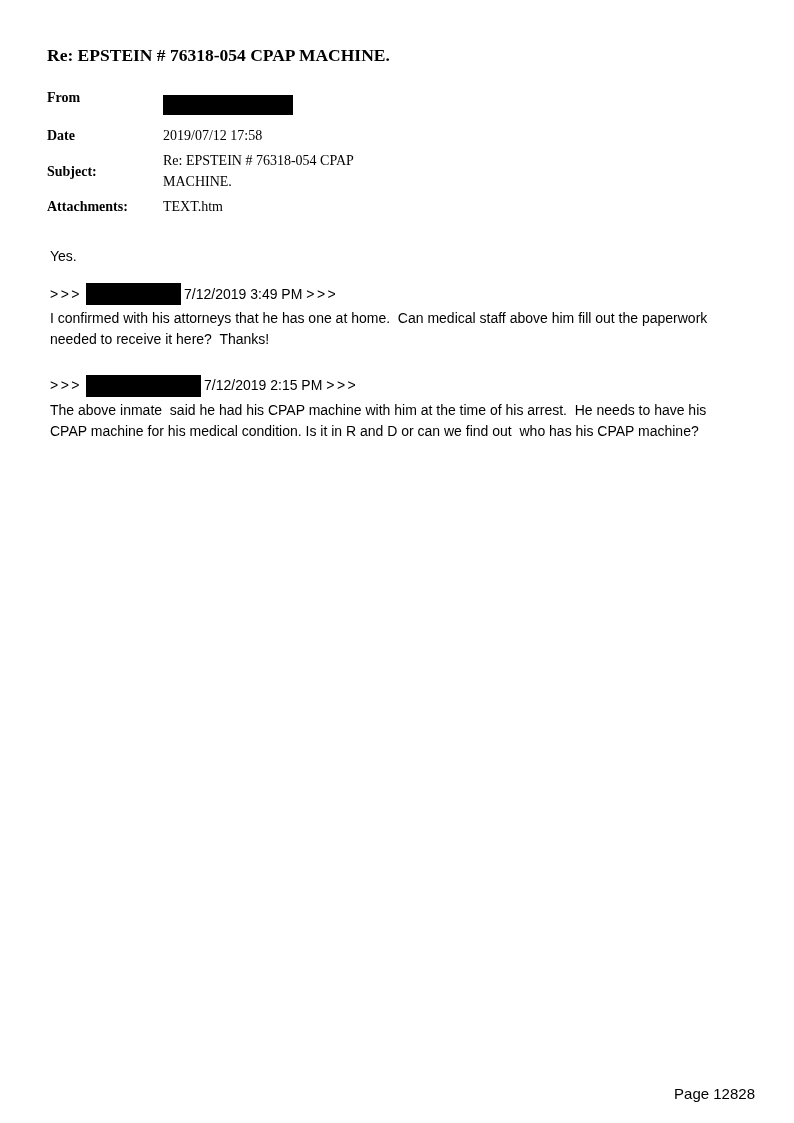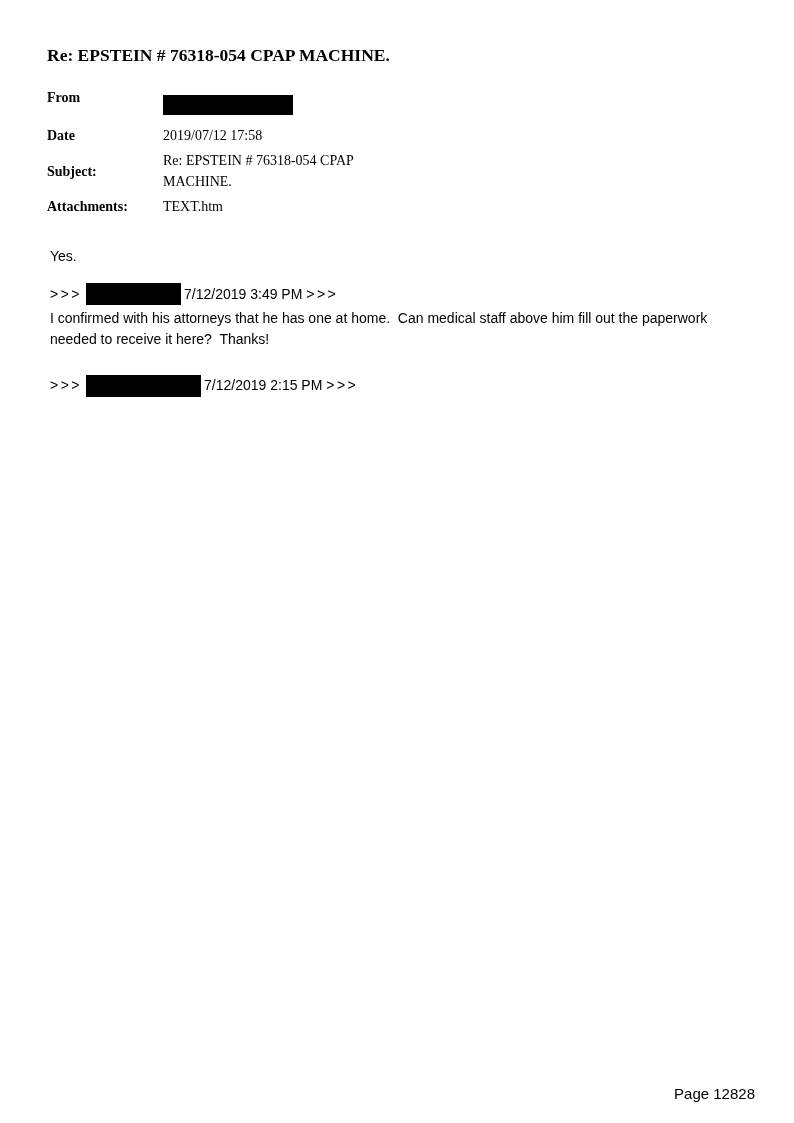--- a/index.html
+++ b/index.html
@@ -149,19 +149,21 @@
     </div>
 
     <p class="para">I confirmed with his attorneys that he has one at home.  Can medical staff above him fill out the paperwork
 needed to receive it here?  Thanks!</p>
 
     <div class="quote-line second">
       <span class="quote-arrows">&gt;&gt;&gt;</span><span class="redaction redact-inline redact-q2"></span><span>7/12/2019 2:15 PM</span>
       <span class="quote-arrows">&gt;&gt;&gt;</span>
     </div>
 
+    <p class="para">The above inmate  said he had his CPAP machine with him at the time of his arrest.  He needs to have his
+CPAP machine for his medical condition. Is it in R and D or can we find out  who has his CPAP machine?</p>
 
 
   </div>
 
   <div class="page-number">Page 12828</div>
 
 </div>
 
 </body></html>

